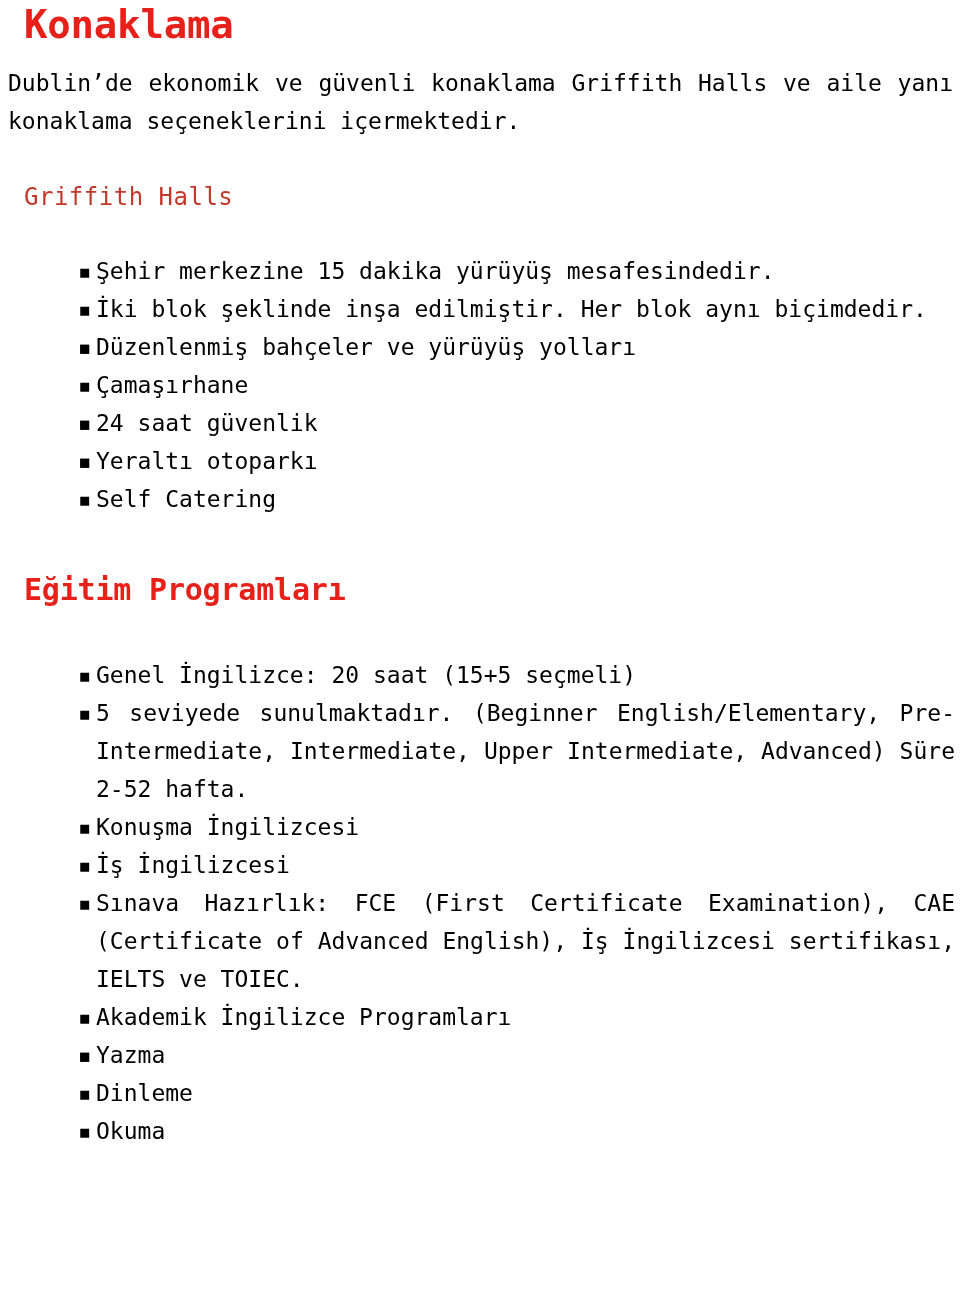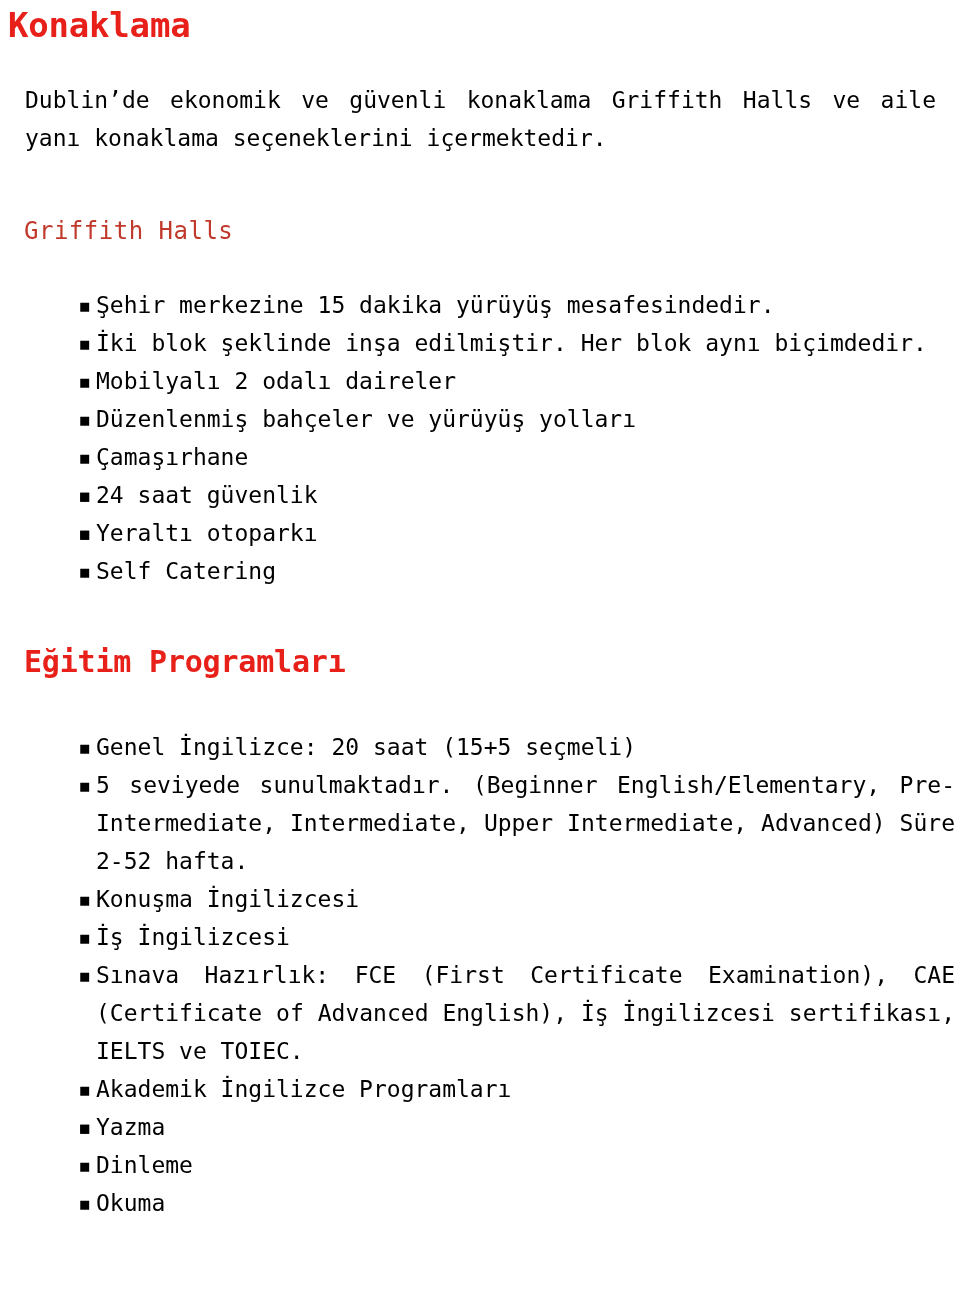--- a/index.html
+++ b/index.html
@@ -18,24 +18,24 @@
   .page {
     width: 960px;
     height: 1310px;
     position: relative;
     box-sizing: border-box;
     padding: 0 5px 0 8px;
   }
 
   
   .h-main {
-    font-size: 34px;
+    font-size: 39px;
     font-weight: bold;
     line-height: 42px;
-    margin: 4px 0 0 0;
+    margin: 4px 0 0 16px;
     letter-spacing: -0.2px;
   }
   .h-sub-red {
     font-size: 24px;
     font-weight: normal;
     line-height: 34px;
     margin: 16px;
     letter-spacing: 0.5px;
   }
   .h-section {
@@ -45,21 +45,21 @@
     margin: 16px;
     letter-spacing: -0.2px;
   }
 
   
   .para {
     font-size: 23px;
     line-height: 38px;
     text-align: justify;
     text-justify: inter-word;
-    margin: 17px;
+    margin: 0;
     padding-right: 2px;
   }
 
   
   .sp-18 { height: 18px; }
   .sp-22 { height: 22px; }
   .sp-24 { height: 24px; }
   .sp-30 { height: 30px; }
   .sp-36 { height: 36px; }
 
@@ -116,21 +116,20 @@
     <li>
       <span class="bullet">▪</span>
       <span class="btext">Şehir merkezine 15 dakika yürüyüş mesafesindedir.</span>
     </li>
     <li class="just">
       <span class="bullet">▪</span>
       <span class="btext">İki blok şeklinde inşa edilmiştir. Her blok aynı biçimdedir.</span>
     </li>
     <li>
       <span class="bullet">▪</span>
-      <span class="btext">Mobilyalı 2 odalı daireler</span>
     </li>
     <li>
       <span class="bullet">▪</span>
       <span class="btext">Düzenlenmiş bahçeler ve yürüyüş yolları</span>
     </li>
     <li>
       <span class="bullet">▪</span>
       <span class="btext">Çamaşırhane</span>
     </li>
     <li>

